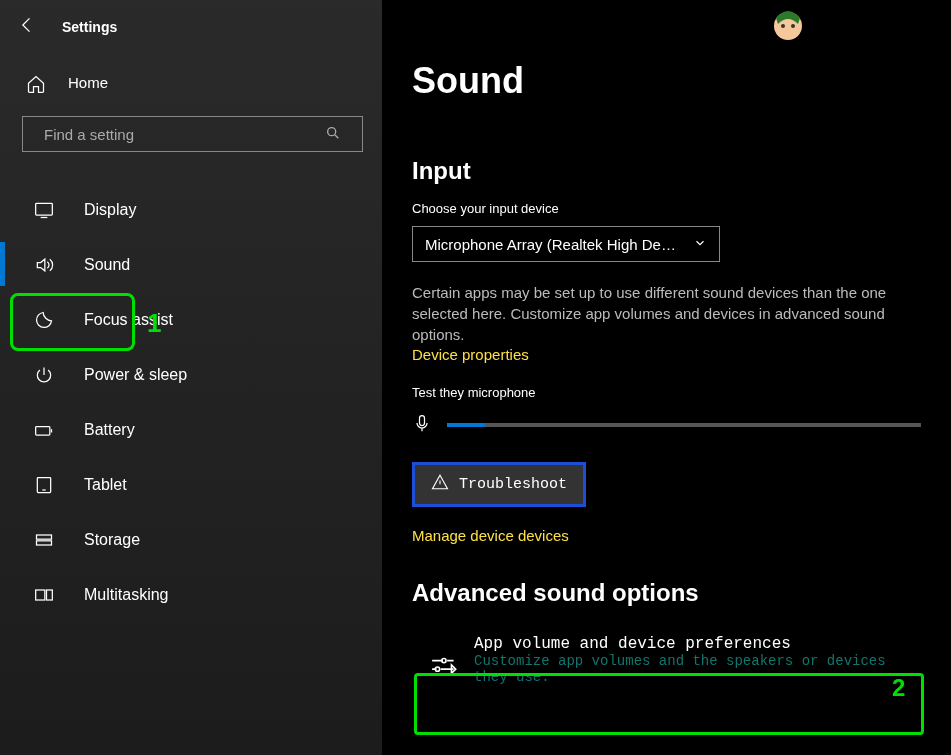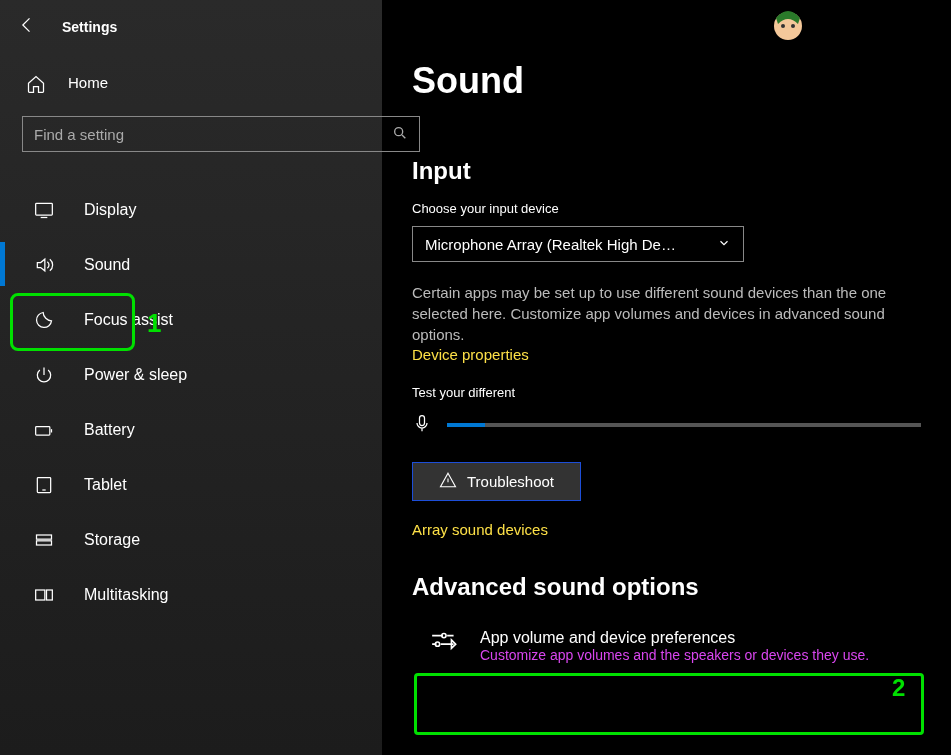--- a/index.html
+++ b/index.html
@@ -29,27 +29,27 @@
 .header-title { font-size: 14px; font-weight: 700; }
 .home-row {
   display: flex;
   align-items: flex-start;
   gap: 22px;
   margin-bottom: 22px;
   padding-left: 4px;
 }
 .home-row span { font-size: 15px; }
 .search-box {
-  width: 398px;
+  width: 341px;
   height: 36px;
   border: 1px solid #888;
   display: flex;
   align-items: center;
   justify-content: space-between;
-  padding: 0 11px;
+  padding: 0 21px;
   margin-bottom: 30px;
 }
 .search-box span { color: #aaa; font-size: 15px; }
 .category {
   font-size: 15px;
   font-weight: 600;
   margin-bottom: 22px;
   padding-left: 2px;
 }
 .nav-item {
@@ -90,55 +90,57 @@
 .main {
   flex: 1;
   background: #000;
   padding: 60px 30px 0 30px;
   overflow: hidden;
 }
 h1 { font-size: 36px; font-weight: 600; margin-bottom: 55px; }
 h2 { font-size: 24px; font-weight: 600; margin-bottom: 16px; }
 .label { font-size: 13px; margin-bottom: 10px; }
 .dropdown {
-  width: 332px;
+  width: 308px;
   height: 36px;
   border: 1px solid #888;
   display: flex;
   align-items: center;
   justify-content: space-between;
   padding: 0 12px;
   margin-bottom: 20px;
 }
 .dropdown span { font-size: 15px; }
 .desc { font-size: 15px; color: #bbb; line-height: 1.4; margin-bottom: 1px; max-width: 510px; }
 .link { color: #fde047; font-size: 15px; display: inline-block; margin-bottom: 22px; cursor: pointer; }
 .mic-row { display: flex; align-items: center; gap: 15px; margin-bottom: 22px; }
 .mic-bar { flex: 1; height: 4px; background: #555; position: relative; max-width: 480px; }
 .mic-fill { position: absolute; left: 0; top: 0; height: 100%; width: 8%; background: #0078d4; }
 .btn {
   display: inline-flex;
   align-items: center;
   gap: 10px;
   background: #333;
-  border: 1px solid #1d4ed8;
-  padding: 8px 26px;
+  border: 3px solid #1d4ed8;
+  padding: 8px 16px;
   margin-bottom: 20px;
   cursor: pointer;
+  font-family: Liberation Mono, monospace;
 }
 .btn span { font-size: 15px; color: #fff; }
 .adv-item {
   display: flex;
-  align-items: flex-start;
-  gap: 20px;
+  align-items: flex-end;
+  gap: 14px;
   padding: 12px 18px;
   position: relative;
+  font-family: Liberation Mono, monospace;
 }
 .adv-text-title { font-size: 16px; font-weight: 400; }
-.adv-text-sub { font-size: 14px; color: #d946ef; }
+.adv-text-sub { font-size: 14px; color: #0f766e; }
 .hl2 { left: 414px; top: 673px; width: 510px; height: 62px; border-radius: 4px; }
 .anno2 {
   position: absolute;
   left: 892px; top: 674px;
   color: #00e000;
   font-size: 24px;
   font-weight: bold;
 }
 .avatar {
   position: absolute;
@@ -268,38 +270,38 @@
   <h2>Input</h2>
   <div class="label">Choose your input device</div>
   <div class="dropdown">
     <span>Microphone Array (Realtek High De…</span>
     <span><svg viewBox="0 0 24 24" width="14" height="14" fill="none" stroke="#fff" stroke-width="2">
           <path d="M6 9l6 6 6-6"></path>
         </svg></span>
   </div>
   <div class="desc">Certain apps may be set up to use different sound devices than the one selected here. Customize app volumes and devices in advanced sound options.</div>
   <a class="link">Device properties</a>
-  <div class="label">Test your different</div>
+  <div class="label">Test they microphone</div>
   <div class="mic-row">
     <span><svg viewBox="0 0 24 24" width="20" height="26" fill="none" stroke="#fff" stroke-width="1.5">
           <rect x="9" y="3" width="6" height="12" rx="3"></rect>
           <path d="M6 12a6 6 0 0012 0M12 18v4"></path>
         </svg></span>
     <div class="mic-bar">
         <div class="mic-fill"></div>
       </div>
   </div>
   <div class="btn">
     <span><svg viewBox="0 0 24 24" width="18" height="18" fill="none" stroke="#fff" stroke-width="1.5">
           <path d="M12 3l10 18H2L12 3z"></path>
           <path d="M12 10v5M12 18h0"></path>
         </svg></span>
     <span>Troubleshoot</span>
   </div>
-  <div><a class="link" style="margin-bottom:35px">Array sound devices</a></div>
+  <div><a class="link" style="margin-bottom:35px">Manage device devices</a></div>
   <h2>Advanced sound options</h2>
   <div class="adv-item">
     <span><svg viewBox="0 0 28 24" width="30" height="26" fill="none" stroke="#fff" stroke-width="1.5">
           <path d="M2 6h10M16 6h6"></path>
           <circle cx="13" cy="6" r="2"></circle>
           <path d="M2 14h4M10 14h12"></path>
           <circle cx="7" cy="14" r="2"></circle>
           <path d="M20 10l4 4-4 4V10z"></path>
         </svg></span>
     <div>

